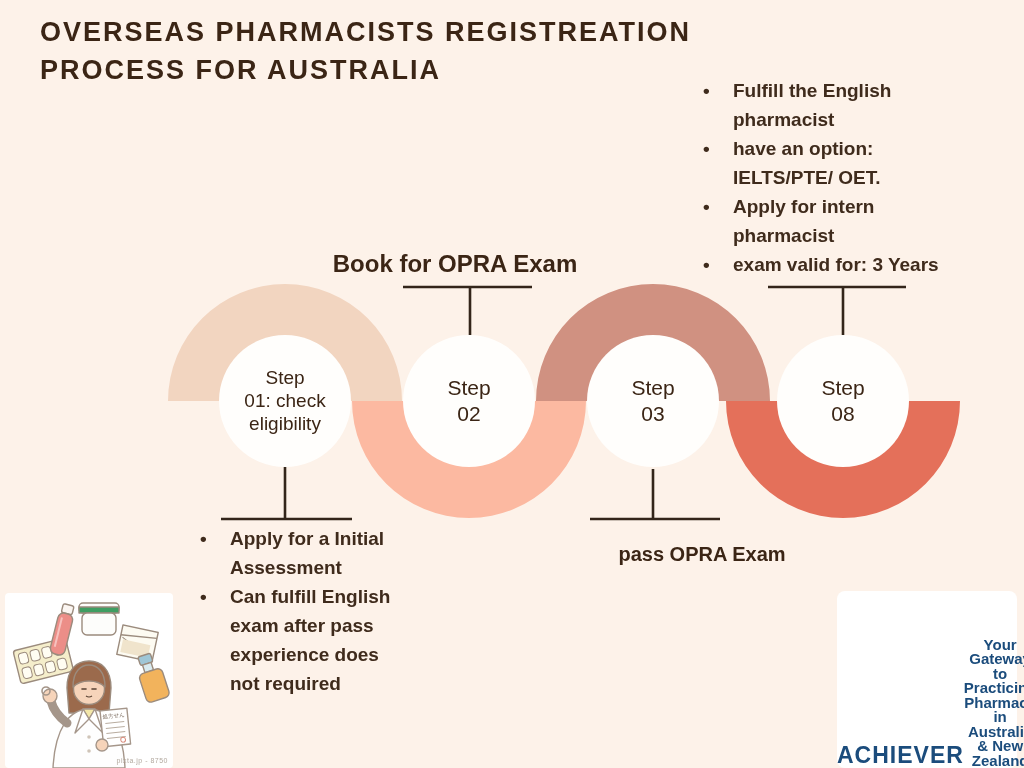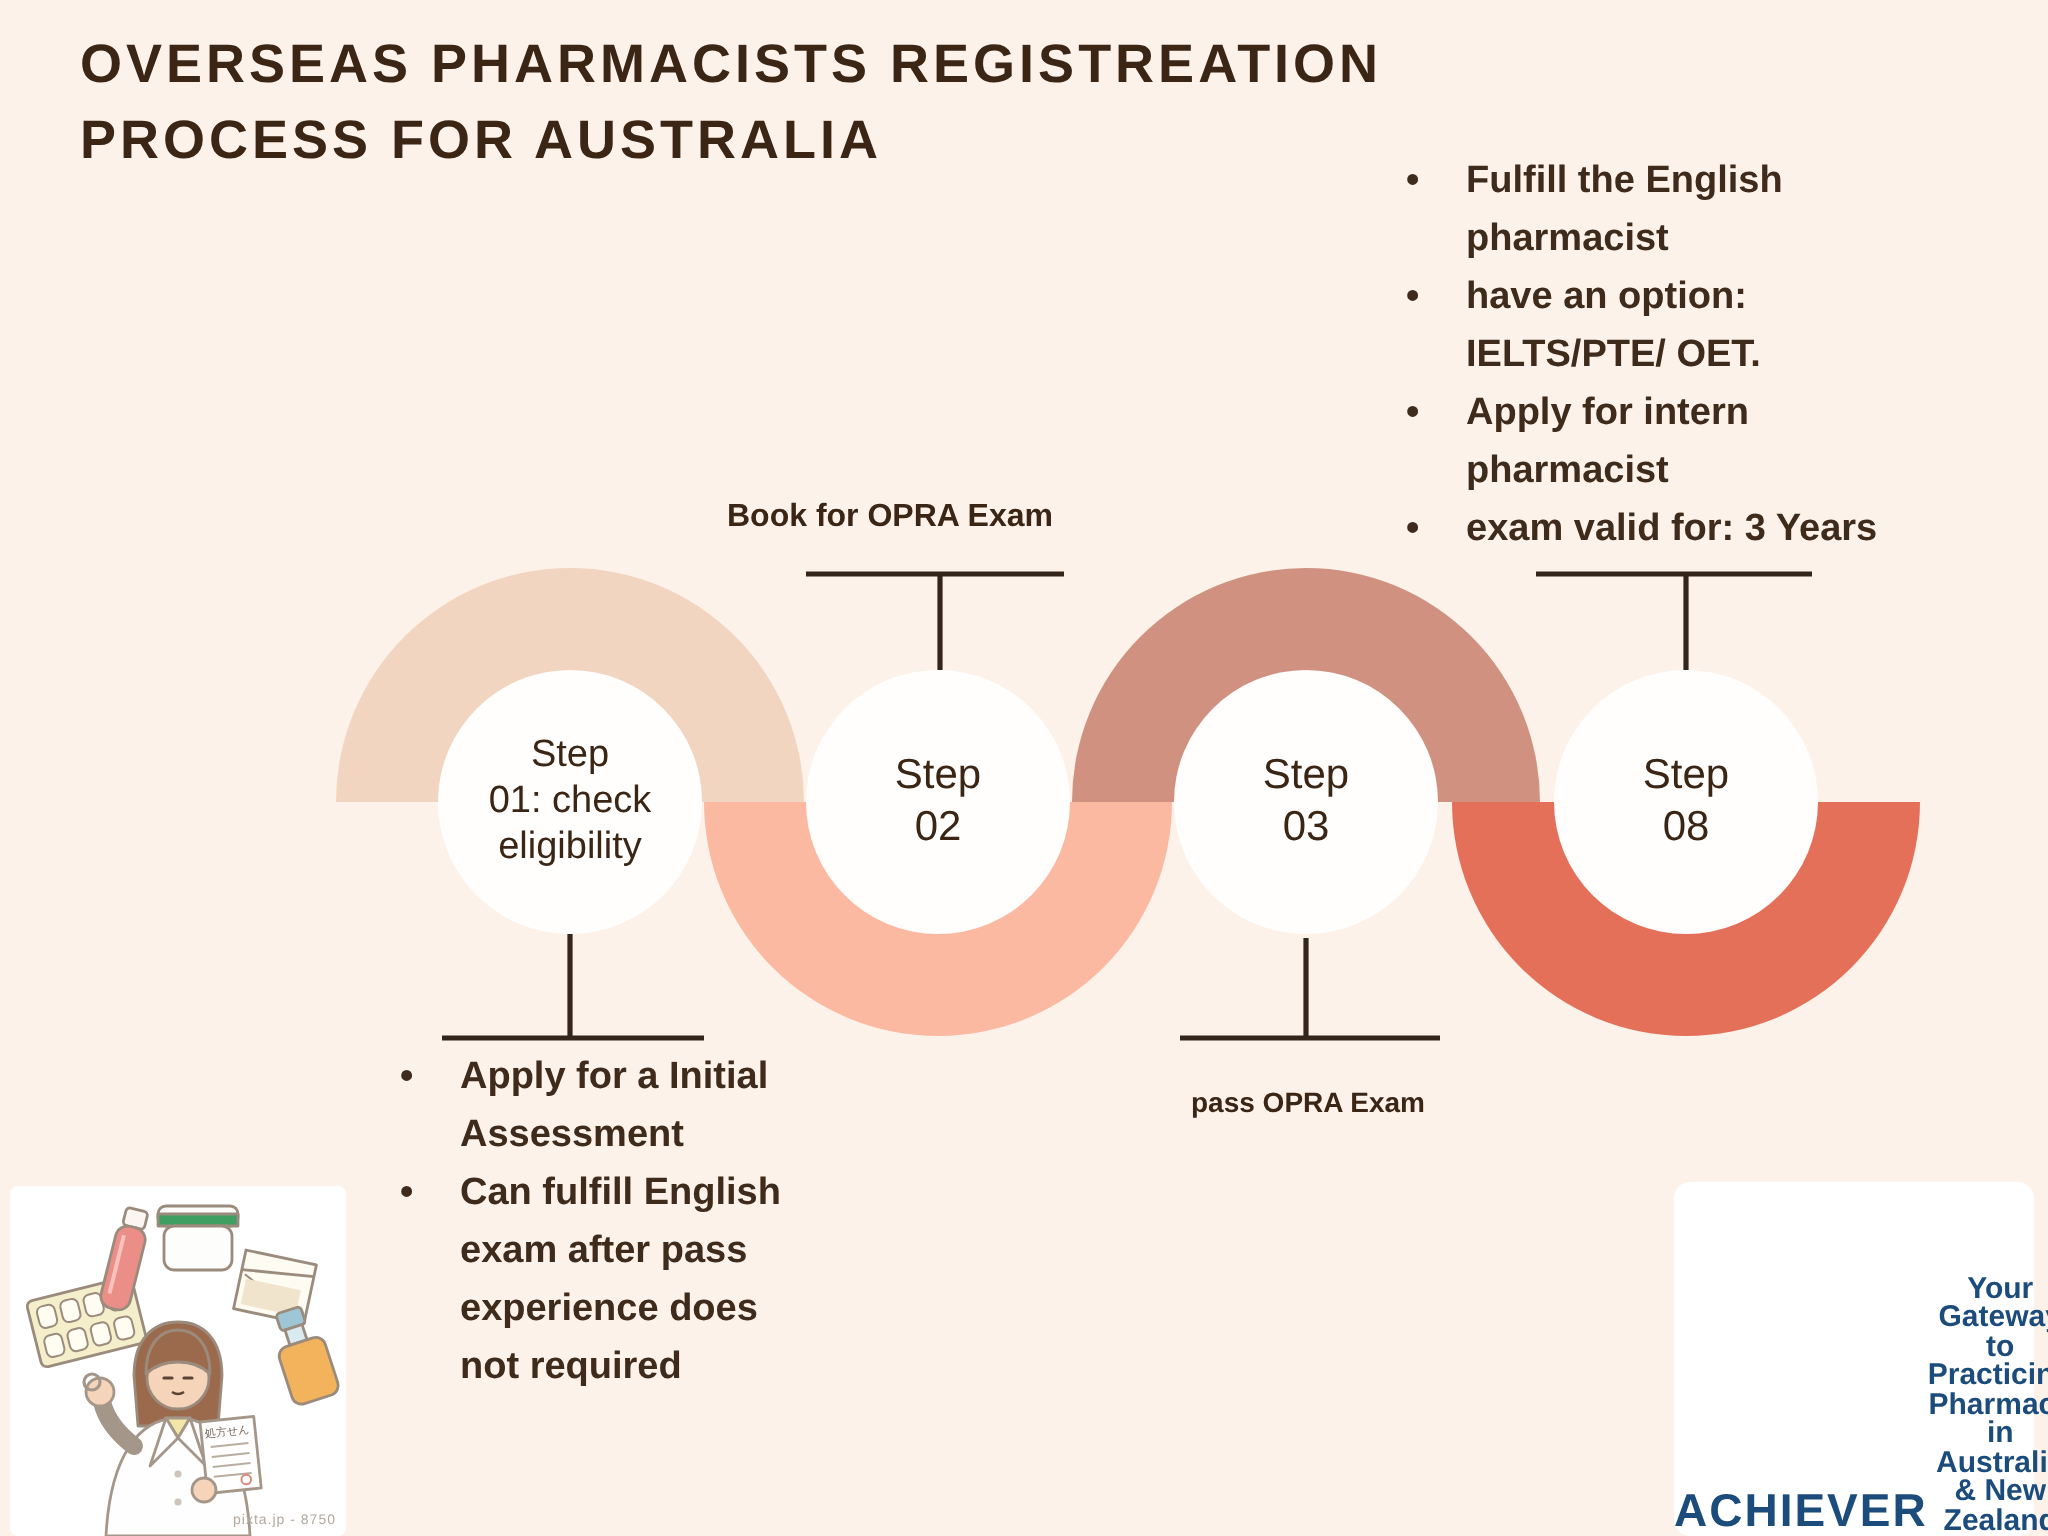--- a/index.html
+++ b/index.html
@@ -31,22 +31,22 @@
     font-weight: 400; color: #3b2515; z-index: 3;
   }
   .step-label.small { font-size: 19px; line-height: 23px; }
   .step-label.big   { font-size: 21px; line-height: 26px; }
 
   
   .anno {
     width: 300px; text-align: center;
     font-weight: 700; color: #3b2515; z-index: 3;
   }
-  .anno.book { left: 295px; top: 250px; font-size: 16px; text-align: center; }
-  .anno.pass { left: 504px; top: 543px; font-size: 14px; }
+  .anno.book { left: 305px; top: 250px; font-size: 24px; text-align: center; }
+  .anno.pass { left: 552px; top: 543px; font-size: 20px; }
 
   
   .blist { z-index: 3; }
   .blist .line { display: flex; line-height: 29px; font-size: 19px; font-weight: 700; color: #3f2b1c; }
   .blist .marker { width: 30px; flex: 0 0 30px; text-align: left; }
   .blist.right { left: 703px; top: 76px; width: 315px; }
   .blist.left  { left: 200px; top: 524px; width: 240px; }
 
   
   .illus-box {

